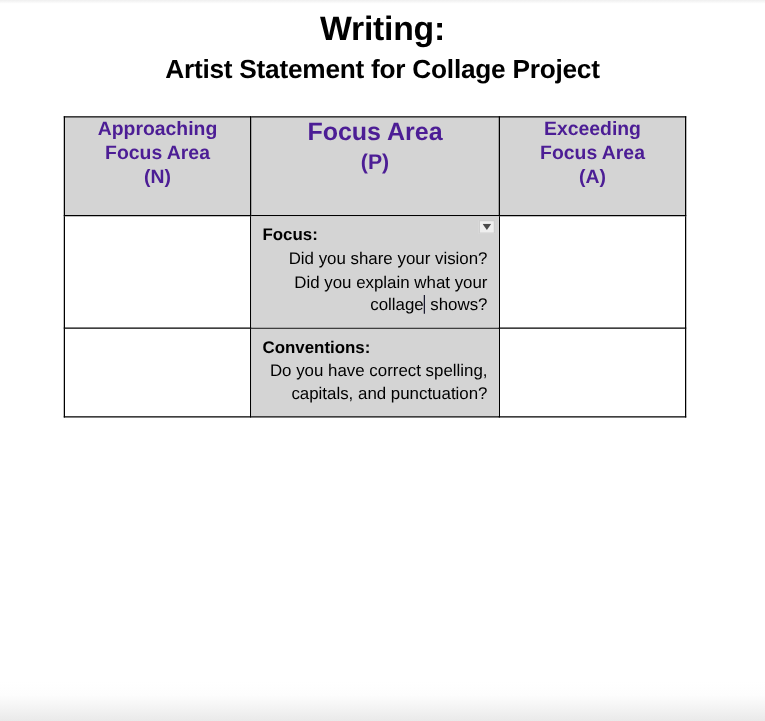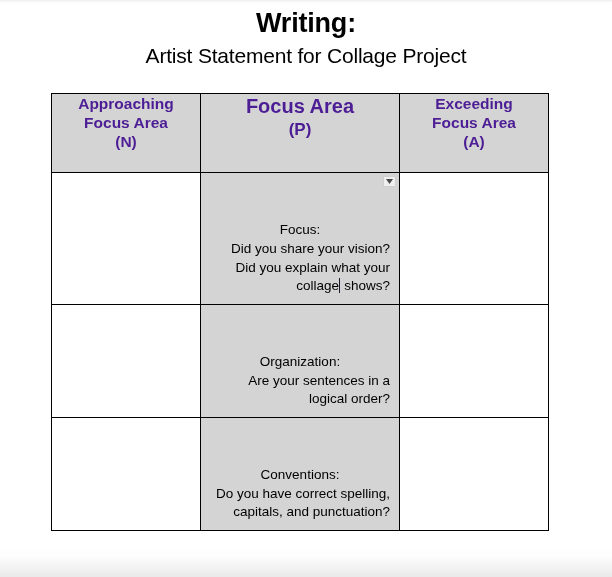--- a/index.html
+++ b/index.html
@@ -41,21 +41,21 @@
   }
   .title-line1 {
     font-size: 27px;
     font-weight: bold;
     color: #000000;
     letter-spacing: -0.2px;
     line-height: 34px;
   }
   .title-line2 {
     font-size: 21px;
-    font-weight: normal;
+    font-weight: bold;
     color: #000000;
     letter-spacing: -0.2px;
     line-height: 28px;
     margin-top: 2px;
   }
 
   
   .rubric-table {
     position: absolute;
     left: 51px;
@@ -103,27 +103,26 @@
   td.empty-cell {
     background: #ffffff;
   }
   td.crit-cell {
     background: #d4d4d4;
     position: relative;
     padding: 6px 9px 8px 9px;
   }
   .crit-title {
     display: block;
-    text-align: center;
-    font-weight: normal;
+    text-align: left;
+    font-weight: bold;
     font-size: 13.5px;
     line-height: 18px;
     color: #000000;
     margin-bottom: 1px;
-    margin-top: 42px;
   }
   .crit-body {
     display: block;
     text-align: right;
     font-size: 13.5px;
     line-height: 18.5px;
     color: #000000;
   }
 
   
@@ -206,28 +205,20 @@
               <polygon points="0,0 7,0 3.5,5" fill="#4a4a4a"></polygon>
             </svg>
           </span>
           <span class="crit-title">Focus:</span>
           <span class="crit-body"><span>Did you share your vision? Did you explain what your collage</span><span class="caret"></span><span> shows?</span></span>
         </td>
         <td class="empty-cell"></td>
       </tr>
 
 
-      <tr class="r3">
-        <td class="empty-cell"></td>
-        <td class="crit-cell">
-          <span class="crit-title">Organization:</span>
-          <span class="crit-body">Are your sentences in a logical order?</span>
-        </td>
-        <td class="empty-cell"></td>
-      </tr>
 
 
       <tr class="r5">
         <td class="empty-cell"></td>
         <td class="crit-cell">
           <span class="crit-title">Conventions:</span>
           <span class="crit-body">Do you have correct spelling, capitals, and punctuation?</span>
         </td>
         <td class="empty-cell"></td>
       </tr>

